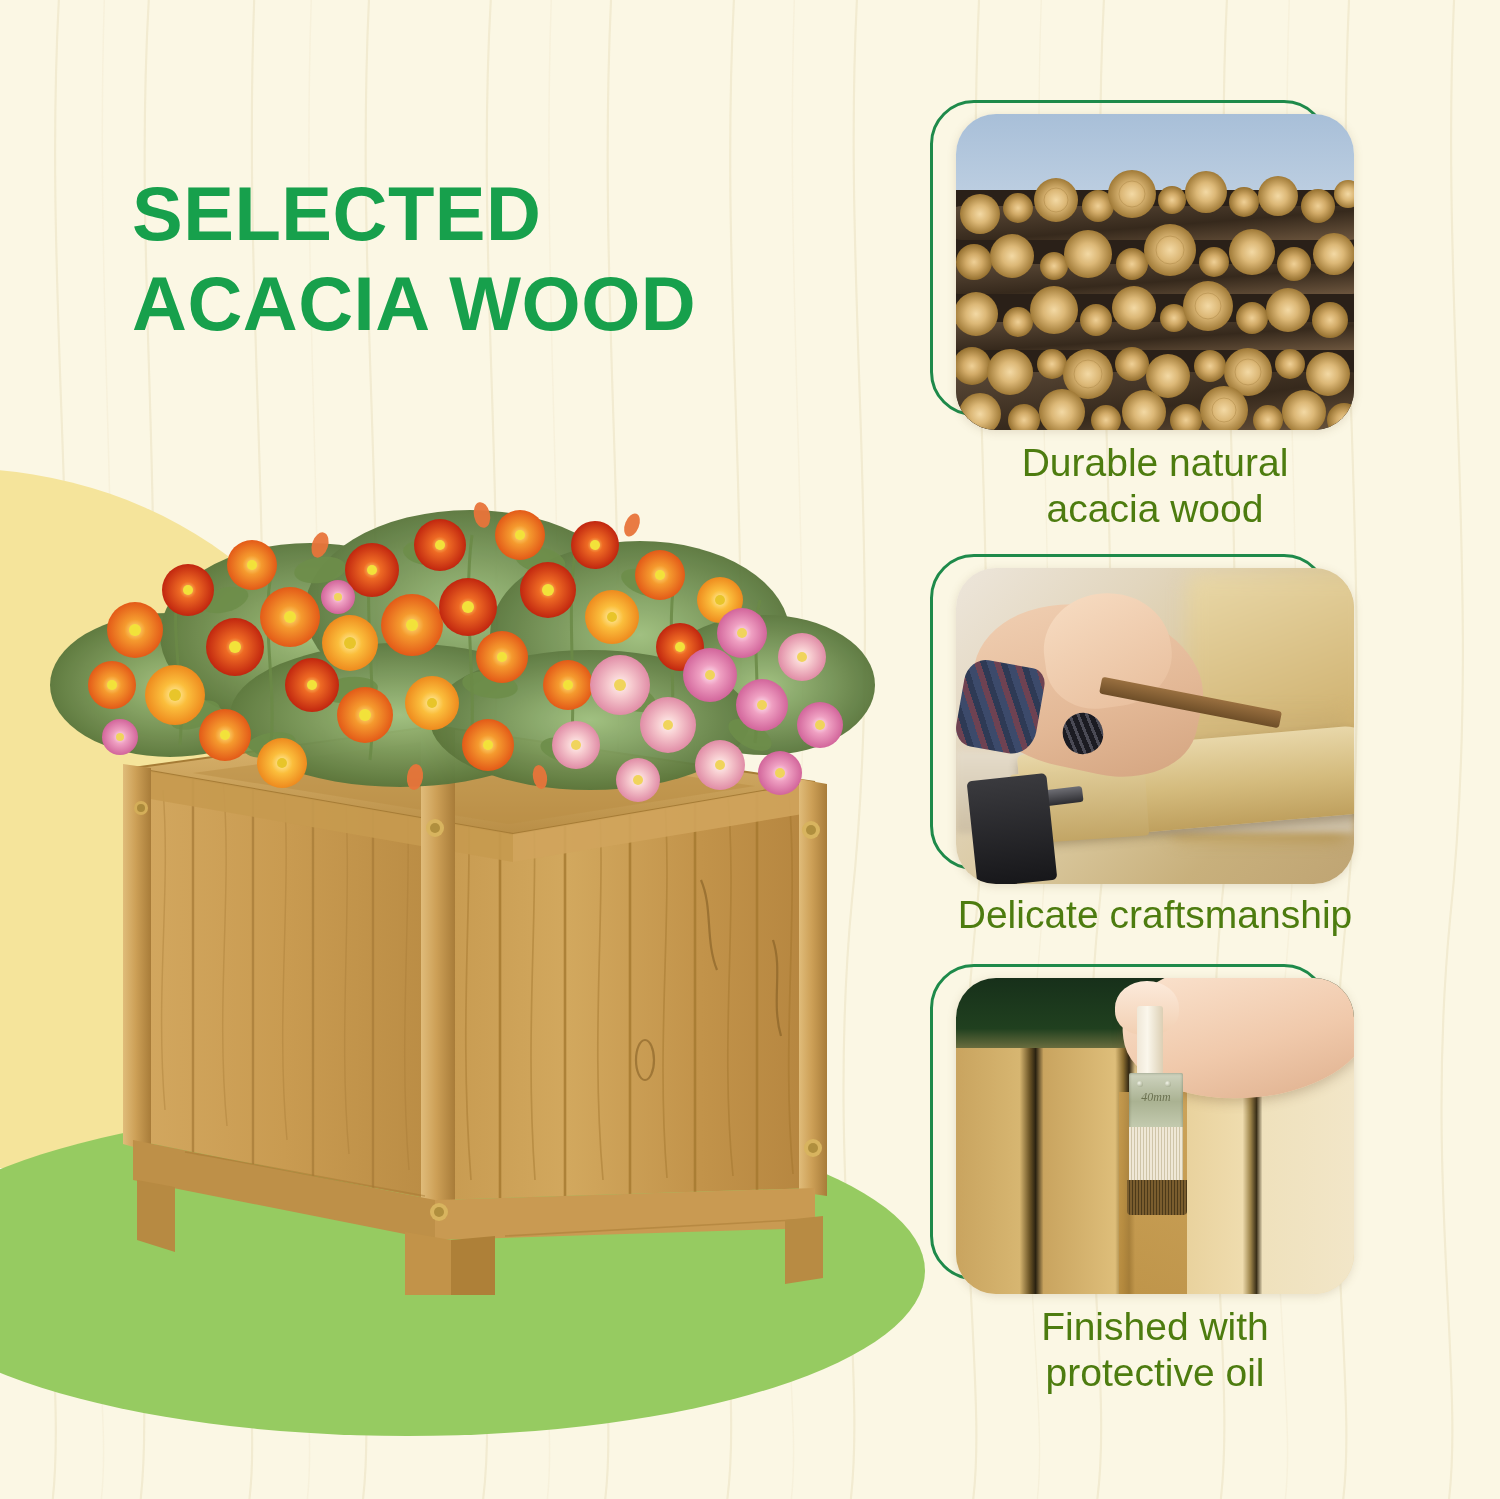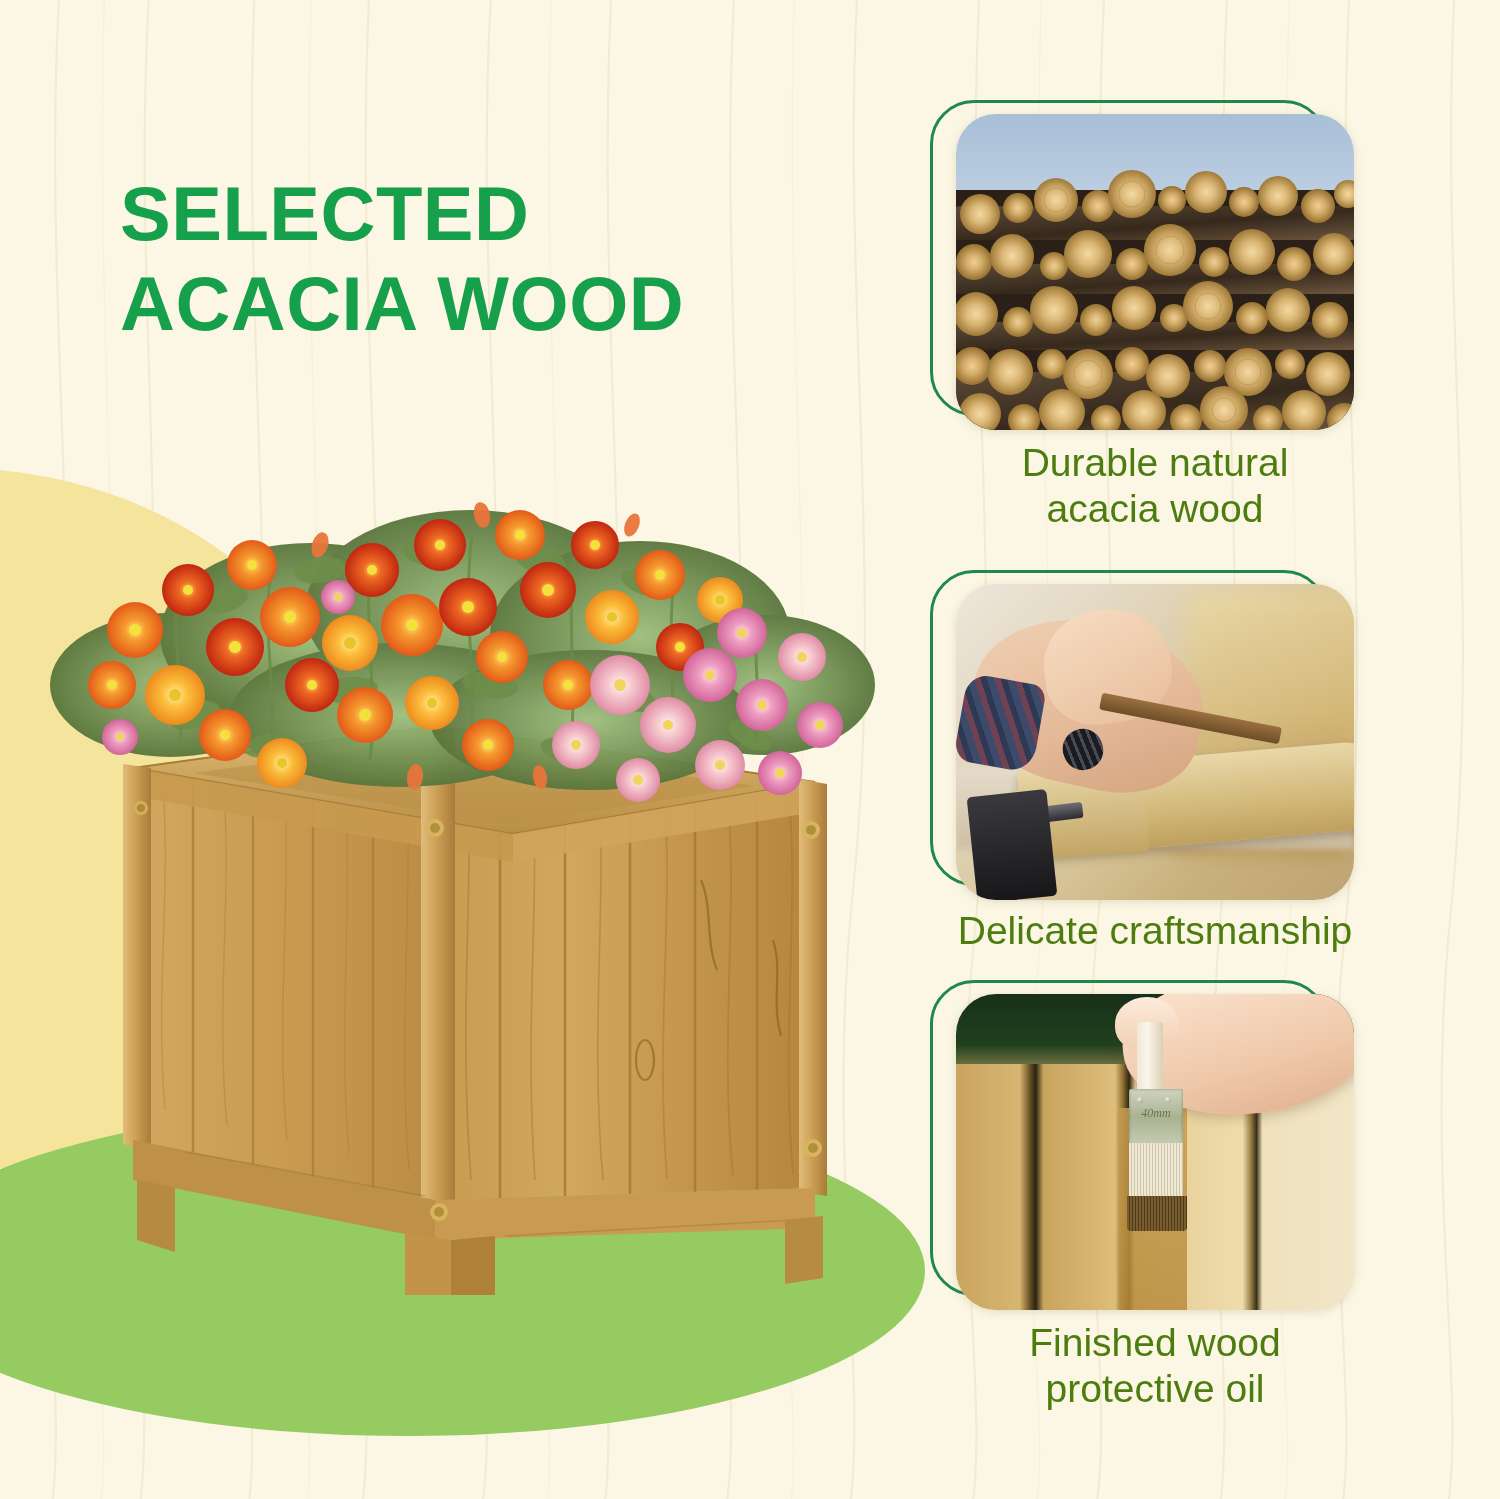--- a/index.html
+++ b/index.html
@@ -24,21 +24,21 @@
     background:#96CB61;border-radius:50%;
   }
 
   
   #headline{
     position:absolute;left:120px;top:118px;z-index:6;
     color:#17A04C;
     font-size:76px;line-height:1.19;font-weight:bold;
     letter-spacing:0.5px;
   }
-  #headline .l{display:block;white-space:nowrap;}
+  #headline .l{display:block;white-space:nowrap;margin-left:12px;}
 
   
   #product{position:absolute;left:20px;top:385px;width:860px;height:910px;z-index:5;}
 
   
   .flower-mass{position:absolute;}
   .petal-grp{position:absolute;}
 
   
   #planter{position:absolute;left:85px;top:255px;width:740px;height:655px;}
@@ -628,21 +628,21 @@
               <circle cx="292" cy="258" r="13"></circle>
             <circle cx="268" cy="296" r="12"></circle>
           </g>
         </svg>
       </div>
     </div>
     <div class="caption" style="top:340px;">Durable natural
 acacia wood</div>
   </div>
 
-  <div class="card" style="height:400px;margin-top:20px;">
+  <div class="card" style="height:400px;margin-top:4px;">
     <div class="frame"></div>
     <div class="photo">
       <div class="inner">
         <div id="p2-bg"></div>
         <div id="p2-blur1"></div>
         <div id="p2-blur2"></div>
         <div id="p2-bench"></div>
         <div id="p2-plank"></div>
         <div id="p2-plank2"></div>
         <div id="p2-arm"></div>
@@ -669,16 +669,16 @@
         <div id="p3-handle"></div>
         <div id="p3-ferrule">
           <div class="lbl">40mm</div>
         </div>
         <div id="p3-rivet1"></div>
         <div id="p3-rivet2"></div>
         <div id="p3-bristle"></div>
         <div id="p3-tip"></div>
       </div>
     </div>
-    <div class="caption" style="top:340px;">Finished wood
+    <div class="caption" style="top:340px;">Finished with
 protective oil</div>
   </div>
 </div>
 
 </body></html>

